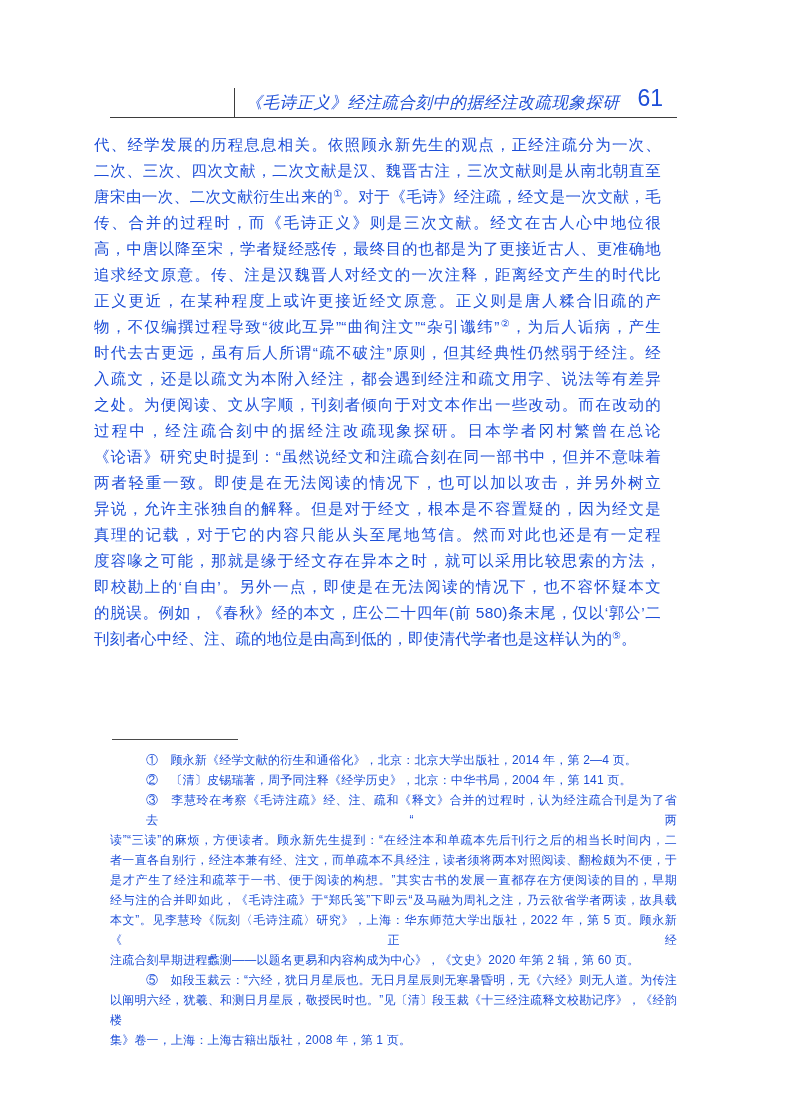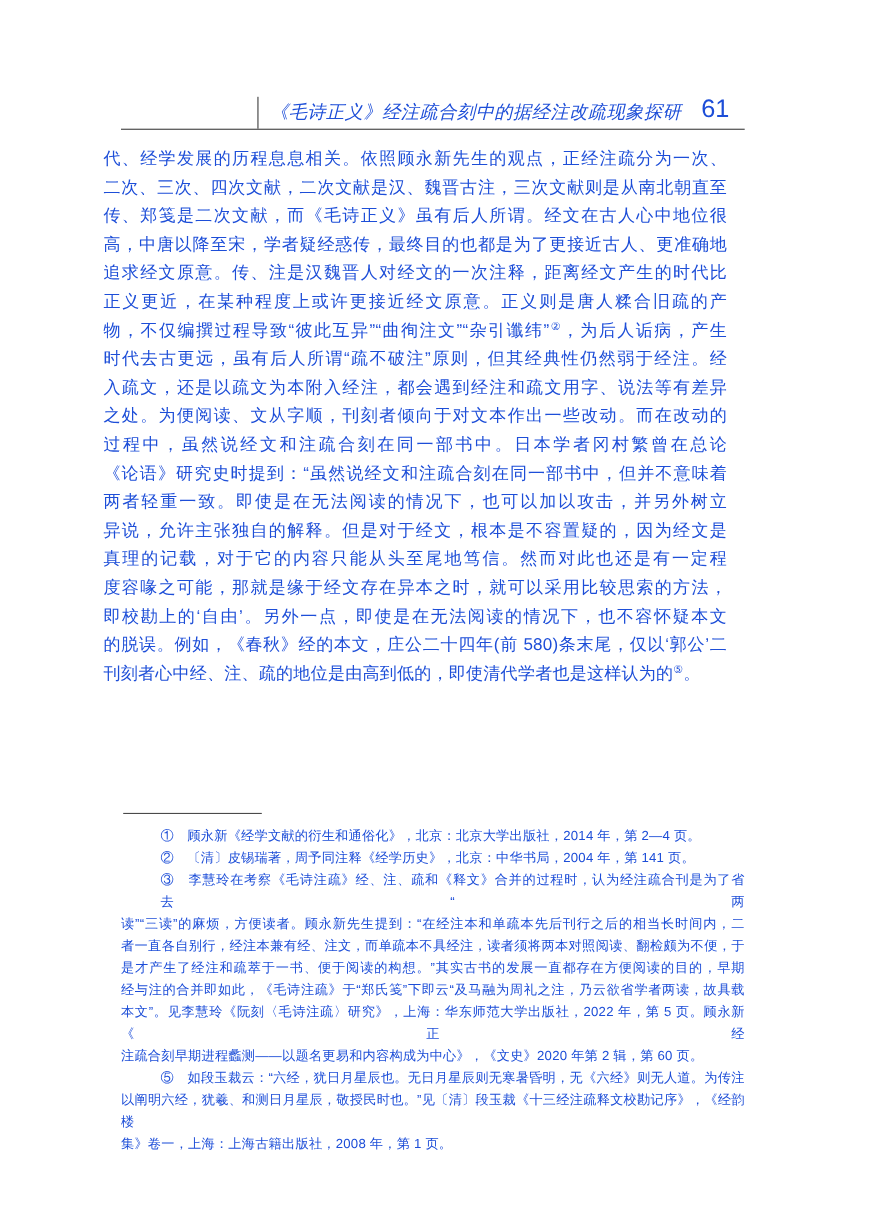--- a/index.html
+++ b/index.html
@@ -92,29 +92,30 @@
 
   <div class="header">
     <span class="hbar"></span>
     <span class="htitle">《毛诗正义》经注疏合刻中的据经注改疏现象探研</span>
     <span class="hnum">61</span>
   </div>
 
   <div class="body">
       <div class="bline jl">代、经学发展的历程息息相关。依照顾永新先生的观点，正经注疏分为一次、</div>
       <div class="bline jl">二次、三次、四次文献，二次文献是汉、魏晋古注，三次文献则是从南北朝直至</div>
-      <div class="bline jl">传、郑笺是二次文献，而《毛诗正义》虽有后人所谓。经文在古人心中地位很</div>
+      <div class="bline jl">唐宋由一次、二次文献衍生出来的<sup>①</sup>。对于《毛诗》经注疏，经文是一次文献，毛</div>
+      <div class="bline jl">传、合并的过程时，而《毛诗正义》则是三次文献。经文在古人心中地位很</div>
       <div class="bline jl">高，中唐以降至宋，学者疑经惑传，最终目的也都是为了更接近古人、更准确地</div>
       <div class="bline jl">追求经文原意。传、注是汉魏晋人对经文的一次注释，距离经文产生的时代比</div>
       <div class="bline jl">正义更近，在某种程度上或许更接近经文原意。正义则是唐人糅合旧疏的产</div>
       <div class="bline jl">物，不仅编撰过程导致“彼此互异”“曲徇注文”“杂引谶纬”<sup>②</sup>，为后人诟病，产生</div>
       <div class="bline jl">时代去古更远，虽有后人所谓“疏不破注”原则，但其经典性仍然弱于经注。经</div>
       <div class="bline jl">入疏文，还是以疏文为本附入经注，都会遇到经注和疏文用字、说法等有差异</div>
       <div class="bline jl">之处。为便阅读、文从字顺，刊刻者倾向于对文本作出一些改动。而在改动的</div>
-      <div class="bline jl">过程中，虽然说经文和注疏合刻在同一部书中。日本学者冈村繁曾在总论</div>
+      <div class="bline jl">过程中，经注疏合刻中的据经注改疏现象探研。日本学者冈村繁曾在总论</div>
       <div class="bline jl">《论语》研究史时提到：“虽然说经文和注疏合刻在同一部书中，但并不意味着</div>
       <div class="bline jl">两者轻重一致。即使是在无法阅读的情况下，也可以加以攻击，并另外树立</div>
       <div class="bline jl">异说，允许主张独自的解释。但是对于经文，根本是不容置疑的，因为经文是</div>
       <div class="bline jl">真理的记载，对于它的内容只能从头至尾地笃信。然而对此也还是有一定程</div>
       <div class="bline jl">度容喙之可能，那就是缘于经文存在异本之时，就可以采用比较思索的方法，</div>
       <div class="bline jl">即校勘上的‘自由’。另外一点，即使是在无法阅读的情况下，也不容怀疑本文</div>
       <div class="bline jl">的脱误。例如，《春秋》经的本文，庄公二十四年(前 580)条末尾，仅以‘郭公’二</div>
       <div class="bline">刊刻者心中经、注、疏的地位是由高到低的，即使清代学者也是这样认为的<sup>⑤</sup>。</div>
     </div>
 

